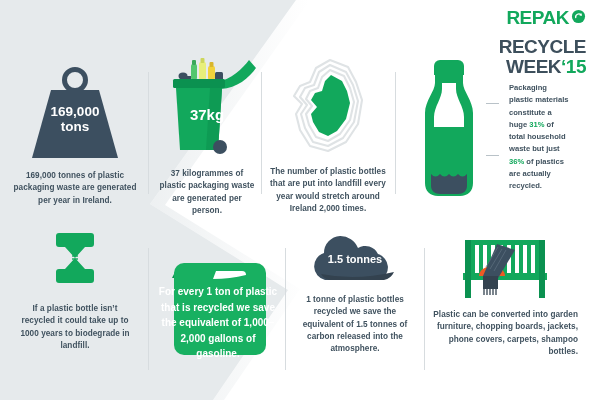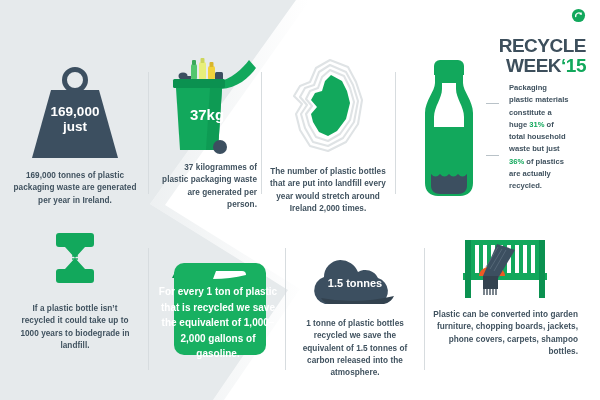--- a/index.html
+++ b/index.html
@@ -71,20 +71,21 @@
 
   <div class="vline" style="left:148px;top:72px;height:122px;"></div>
   <div class="vline" style="left:261px;top:72px;height:122px;"></div>
   <div class="vline" style="left:395px;top:72px;height:122px;"></div>
   <div class="vline" style="left:148px;top:248px;height:122px;"></div>
   <div class="vline" style="left:285px;top:248px;height:122px;"></div>
   <div class="vline" style="left:424px;top:248px;height:122px;"></div>
 
   <div class="logo">
     <div class="logo-row">
+      <span class="logo-repak">REPAK</span>
       <span class="logo-mark">
         <svg width="15" height="15" viewBox="0 0 24 24">
           <circle cx="12" cy="12" r="10.5" fill="#12a85c"></circle>
           <path d="M7.5 13.6 A5 5 0 0 1 16.2 9.6" fill="none" stroke="#fff" stroke-width="2.1" stroke-linecap="round"></path>
           <path d="M16.6 6.3 L17.2 10.6 L13.1 10.1 Z" fill="#fff"></path>
         </svg>
       </span>
     </div>
     <div class="logo-recycle">RECYCLE</div>
     <div class="logo-week">
@@ -93,21 +94,21 @@
   </div>
 
   <div class="cell" style="left:8px;top:66px;width:134px;">
     <div class="icon-wrap" style="width:110px;height:96px;">
       <svg width="110" height="96" viewBox="0 0 110 96">
         <circle cx="55" cy="14" r="10.5" fill="none" stroke="#3c4f60" stroke-width="5"></circle>
         <path d="M31,24 L79,24 L98,92 L12,92 Z" fill="#3c4f60"></path>
       </svg>
       <div class="ov" style="top:38px;font-size:13.5px;line-height:1.12;">
         <div>169,000</div>
-        <div>just</div>
+        <div>tons</div>
       </div>
     </div>
     <div class="caption" style="margin-top:8px;padding:0 4px;">169,000 tonnes of plastic packaging waste are generated per year in Ireland.</div>
   </div>
 
   <div class="cell" style="left:155px;top:58px;width:104px;">
     <div class="icon-wrap" style="width:100px;height:104px;">
       <svg width="100" height="104" viewBox="0 0 100 104">
 
         <rect x="34" y="6" width="6" height="16" rx="2" fill="#53c66e"></rect>
@@ -124,21 +125,21 @@
 
         <rect x="16" y="21" width="52" height="9" rx="1.5" fill="#0b9150"></rect>
 
         <path d="M19,30 L65,30 L61,92 L23,92 Z" fill="#12a85c"></path>
         <path d="M53,30 L65,30 L61,92 L49,92 Z" fill="#0e9b54"></path>
 
         <circle cx="63" cy="89" r="7" fill="#3c4f60"></circle>
       </svg>
       <div class="ov" style="top:48px;font-size:15px;">37kg</div>
     </div>
-    <div class="caption" style="padding:0 2px;text-align:right;">37 kilogrammes of plastic packaging waste are generated per person.</div>
+    <div class="caption" style="margin-top:6px;padding:0 2px;">37 kilogrammes of plastic packaging waste are generated per person.</div>
   </div>
 
   <div class="cell" style="left:266px;top:58px;width:124px;">
     <div class="icon-wrap" style="width:104px;height:104px;">
       <svg width="104" height="104" viewBox="0 0 104 104">
         <g fill="none" stroke="#dfe3e5" stroke-width="2.1" stroke-linejoin="round">
           <path d="M54,2 L72,9 L80,24 L86,42 L82,66 L70,84 L52,93 L34,88 L24,72 L20,56 L26,46 L18,38 L24,28 L34,24 L40,10 Z"></path>
           <path d="M54,7 L70,14 L77,27 L82,43 L78,64 L67,80 L52,88 L37,84 L29,70 L25,56 L31,47 L24,39 L29,30 L38,27 L43,14 Z"></path>
           <path d="M54,12 L68,18 L74,30 L78,44 L74,62 L64,76 L52,83 L40,79 L33,67 L30,56 L36,48 L30,41 L34,33 L42,30 L46,19 Z"></path>
         </g>
@@ -188,21 +189,21 @@
     <div class="icon-wrap" style="width:120px;height:108px;">
       <svg width="120" height="108" viewBox="0 0 120 108">
         <path d="M20,16 L34,16 L30,28 L14,28 Z" fill="#0b9150"></path>
         <path d="M26,13 h72 a10,10 0 0 1 10,10 v72 a10,10 0 0 1 -10,10 h-72 a10,10 0 0 1 -10,-10 v-72 a10,10 0 0 1 10,-10 Z" fill="#18b061"></path>
         <path d="M58,21 h26 a4,4 0 0 1 4,4 q-16,4 -33,4 Z" fill="#ffffff"></path>
       </svg>
       <div class="jerry-text" style="top:34px;">For every 1 ton of plastic that is recycled we save the equivalent of 1,000–2,000 gallons of gasoline.</div>
     </div>
   </div>
 
-  <div class="cell" style="left:292px;top:252px;width:126px;">
+  <div class="cell" style="left:292px;top:228px;width:126px;">
     <div class="icon-wrap" style="width:100px;height:58px;">
       <svg width="100" height="58" viewBox="0 0 100 58">
         <path d="M20,52 a14,14 0 0 1 -1,-27 a17,17 0 0 1 16,-17 a19,19 0 0 1 18,12 a14,14 0 0 1 20,6 a14,14 0 0 1 2,26 Z" fill="#3c4f60"></path>
         <path d="M16,46 a13,13 0 0 0 8,6 h55 a14,14 0 0 0 10,-8 q-38,9 -73,2 Z" fill="#33424f"></path>
       </svg>
       <div class="ov" style="top:25px;font-size:11px;">1.5 tonnes</div>
     </div>
     <div class="caption" style="margin-top:8px;padding:0 2px;">1 tonne of plastic bottles recycled we save the equivalent of 1.5 tonnes of carbon released into the atmosphere.</div>
   </div>
 

